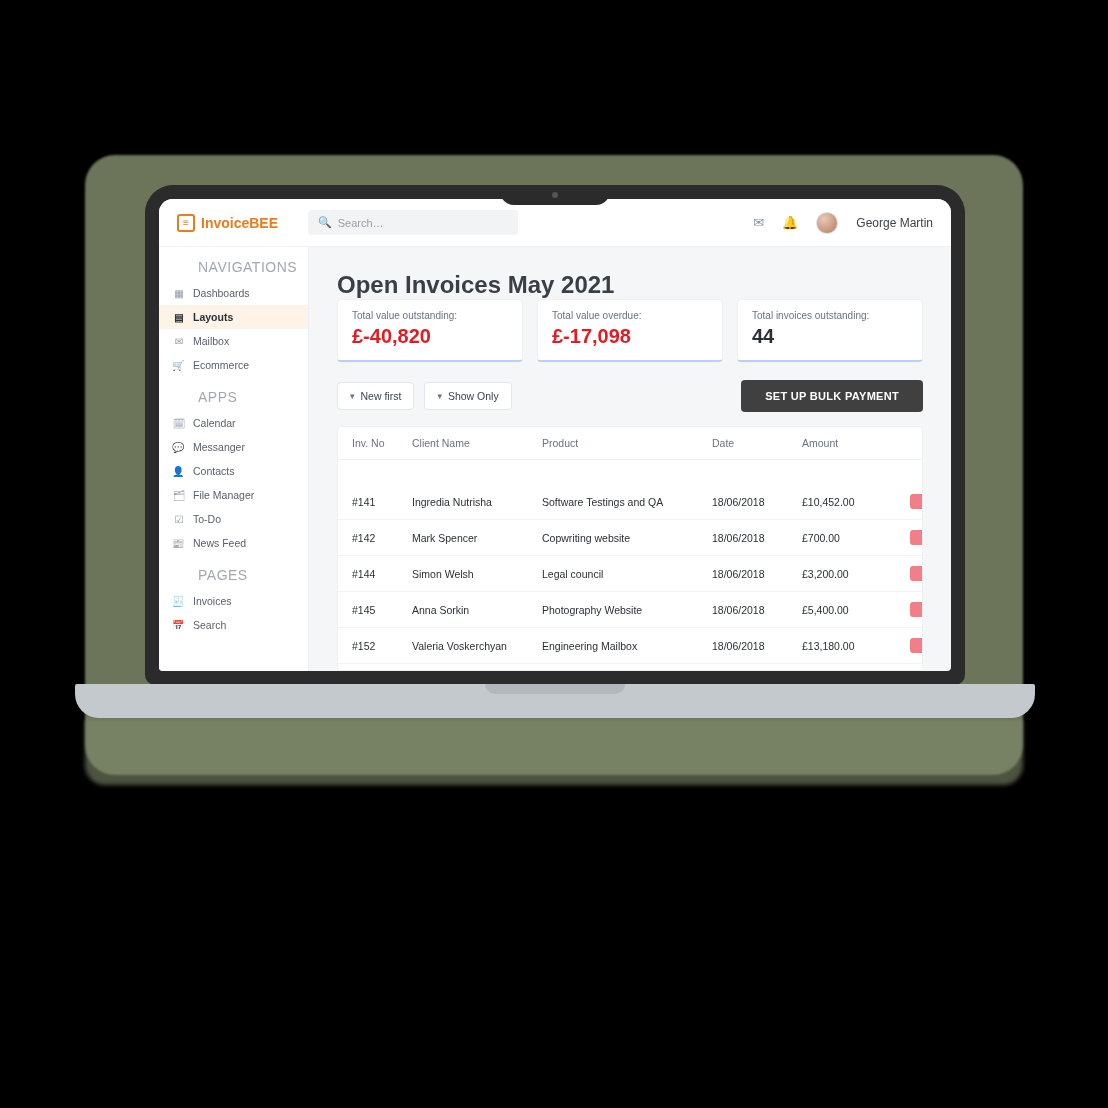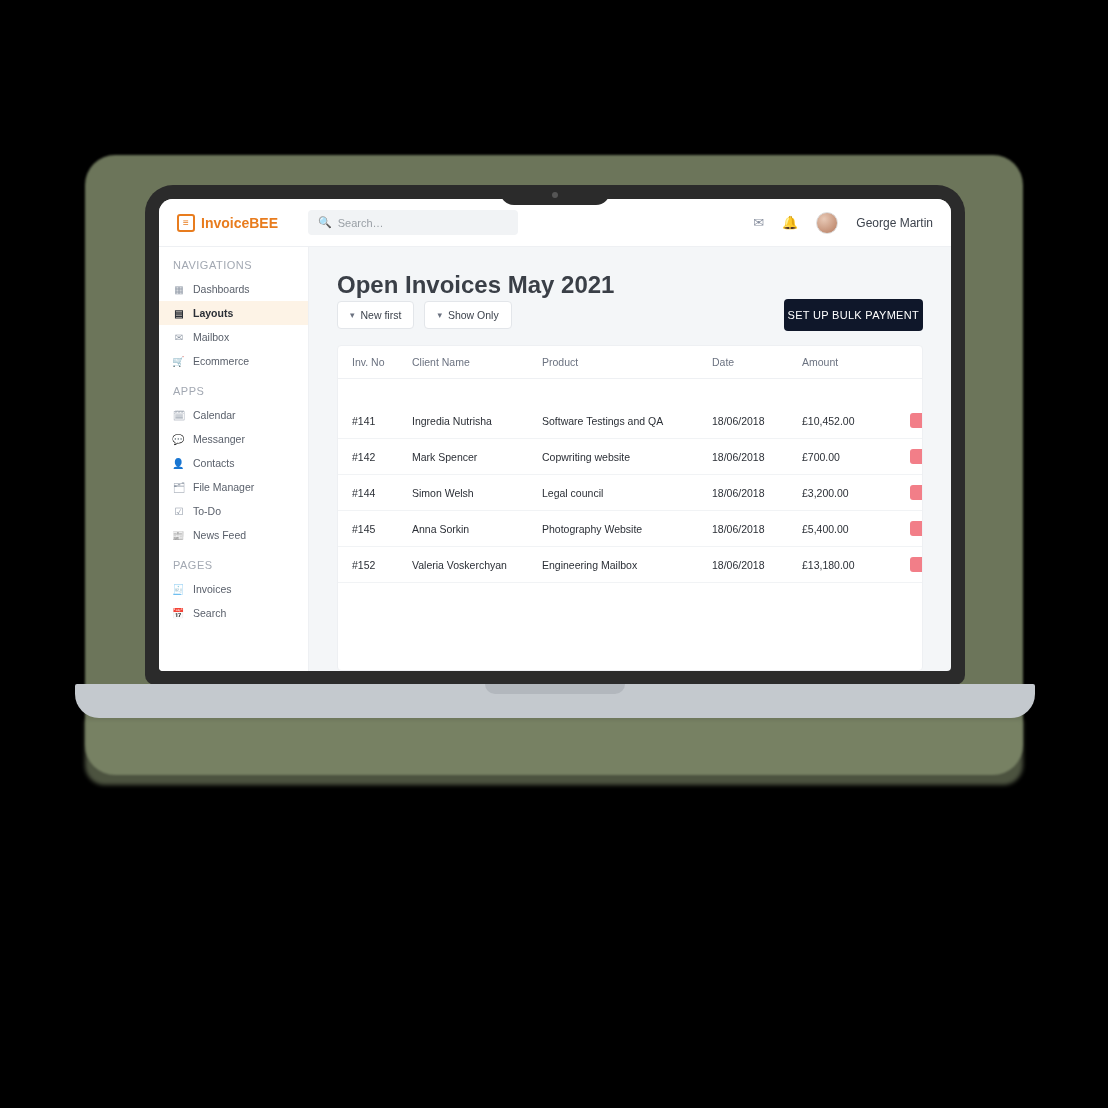--- a/index.html
+++ b/index.html
@@ -108,25 +108,26 @@
   .sidebar {
     width: 150px;
     background: #fff;
     border-right: 1px solid #eef0f3;
     font-size: 10.5px;
     color: #5a606b;
     overflow-y: auto;
     padding-bottom: 8px;
   }
   .sb-heading {
-    font-size: 11px;
+    font-size: 14px;
     letter-spacing: 0.5px;
     color: #a2a8b2;
     padding: 12px 14px 6px;
     text-transform: uppercase;
+    margin-left: 25px;
   }
   .sb-item {
     display: flex; align-items: center; gap: 8px;
     padding: 6px 14px;
     cursor: pointer;
   }
   .sb-item.active {
     background: #fdf3e6;
     font-weight: 700;
     color: #2b2f36;
@@ -172,26 +173,26 @@
     border-radius: 4px;
     padding: 7px 12px;
     font-size: 10.5px;
     color: #3d434d;
     display: flex; align-items: center; gap: 6px;
     cursor: pointer;
   }
   .chev { font-size: 9px; color: #6b7280; }
   .controls-row .spacer { flex: 1; }
   .bulk-btn {
-    background: #0f172a;
+    background: #404040;
     color: #fff;
     font-size: 11px;
-    font-weight: 400;
+    font-weight: 700;
     letter-spacing: 0.3px;
-    padding: 10px 4px;
+    padding: 10px 24px;
     border-radius: 4px;
     cursor: pointer;
     text-transform: uppercase;
   }
 
   .table-wrap {
     background: #fff;
     border: 1px solid #eef0f3;
     border-radius: 4px;
     overflow: hidden;
@@ -299,20 +300,34 @@
           </div>
           <div class="sb-item">
             <span class="sb-icon">📅</span>
             <span>Search</span>
           </div>
         </div>
 
       <div class="main">
         <h1 class="page-title">Open Invoices May 2021</h1>
 
+        <div class="cards" id="cards">
+            <div class="card">
+              <div class="card-label">Total value outstanding:</div>
+              <div class="card-value red">£-40,820</div>
+            </div>
+            <div class="card">
+              <div class="card-label">Total value overdue:</div>
+              <div class="card-value red">£-17,098</div>
+            </div>
+            <div class="card">
+              <div class="card-label">Total invoices outstanding:</div>
+              <div class="card-value dark">44</div>
+            </div>
+          </div>
 
         <div class="controls-row">
           <div class="dropdown">
             <span class="chev">▾</span>
             <span>New first</span>
           </div>
           <div class="dropdown">
             <span class="chev">▾</span>
             <span>Show Only</span>
           </div>

